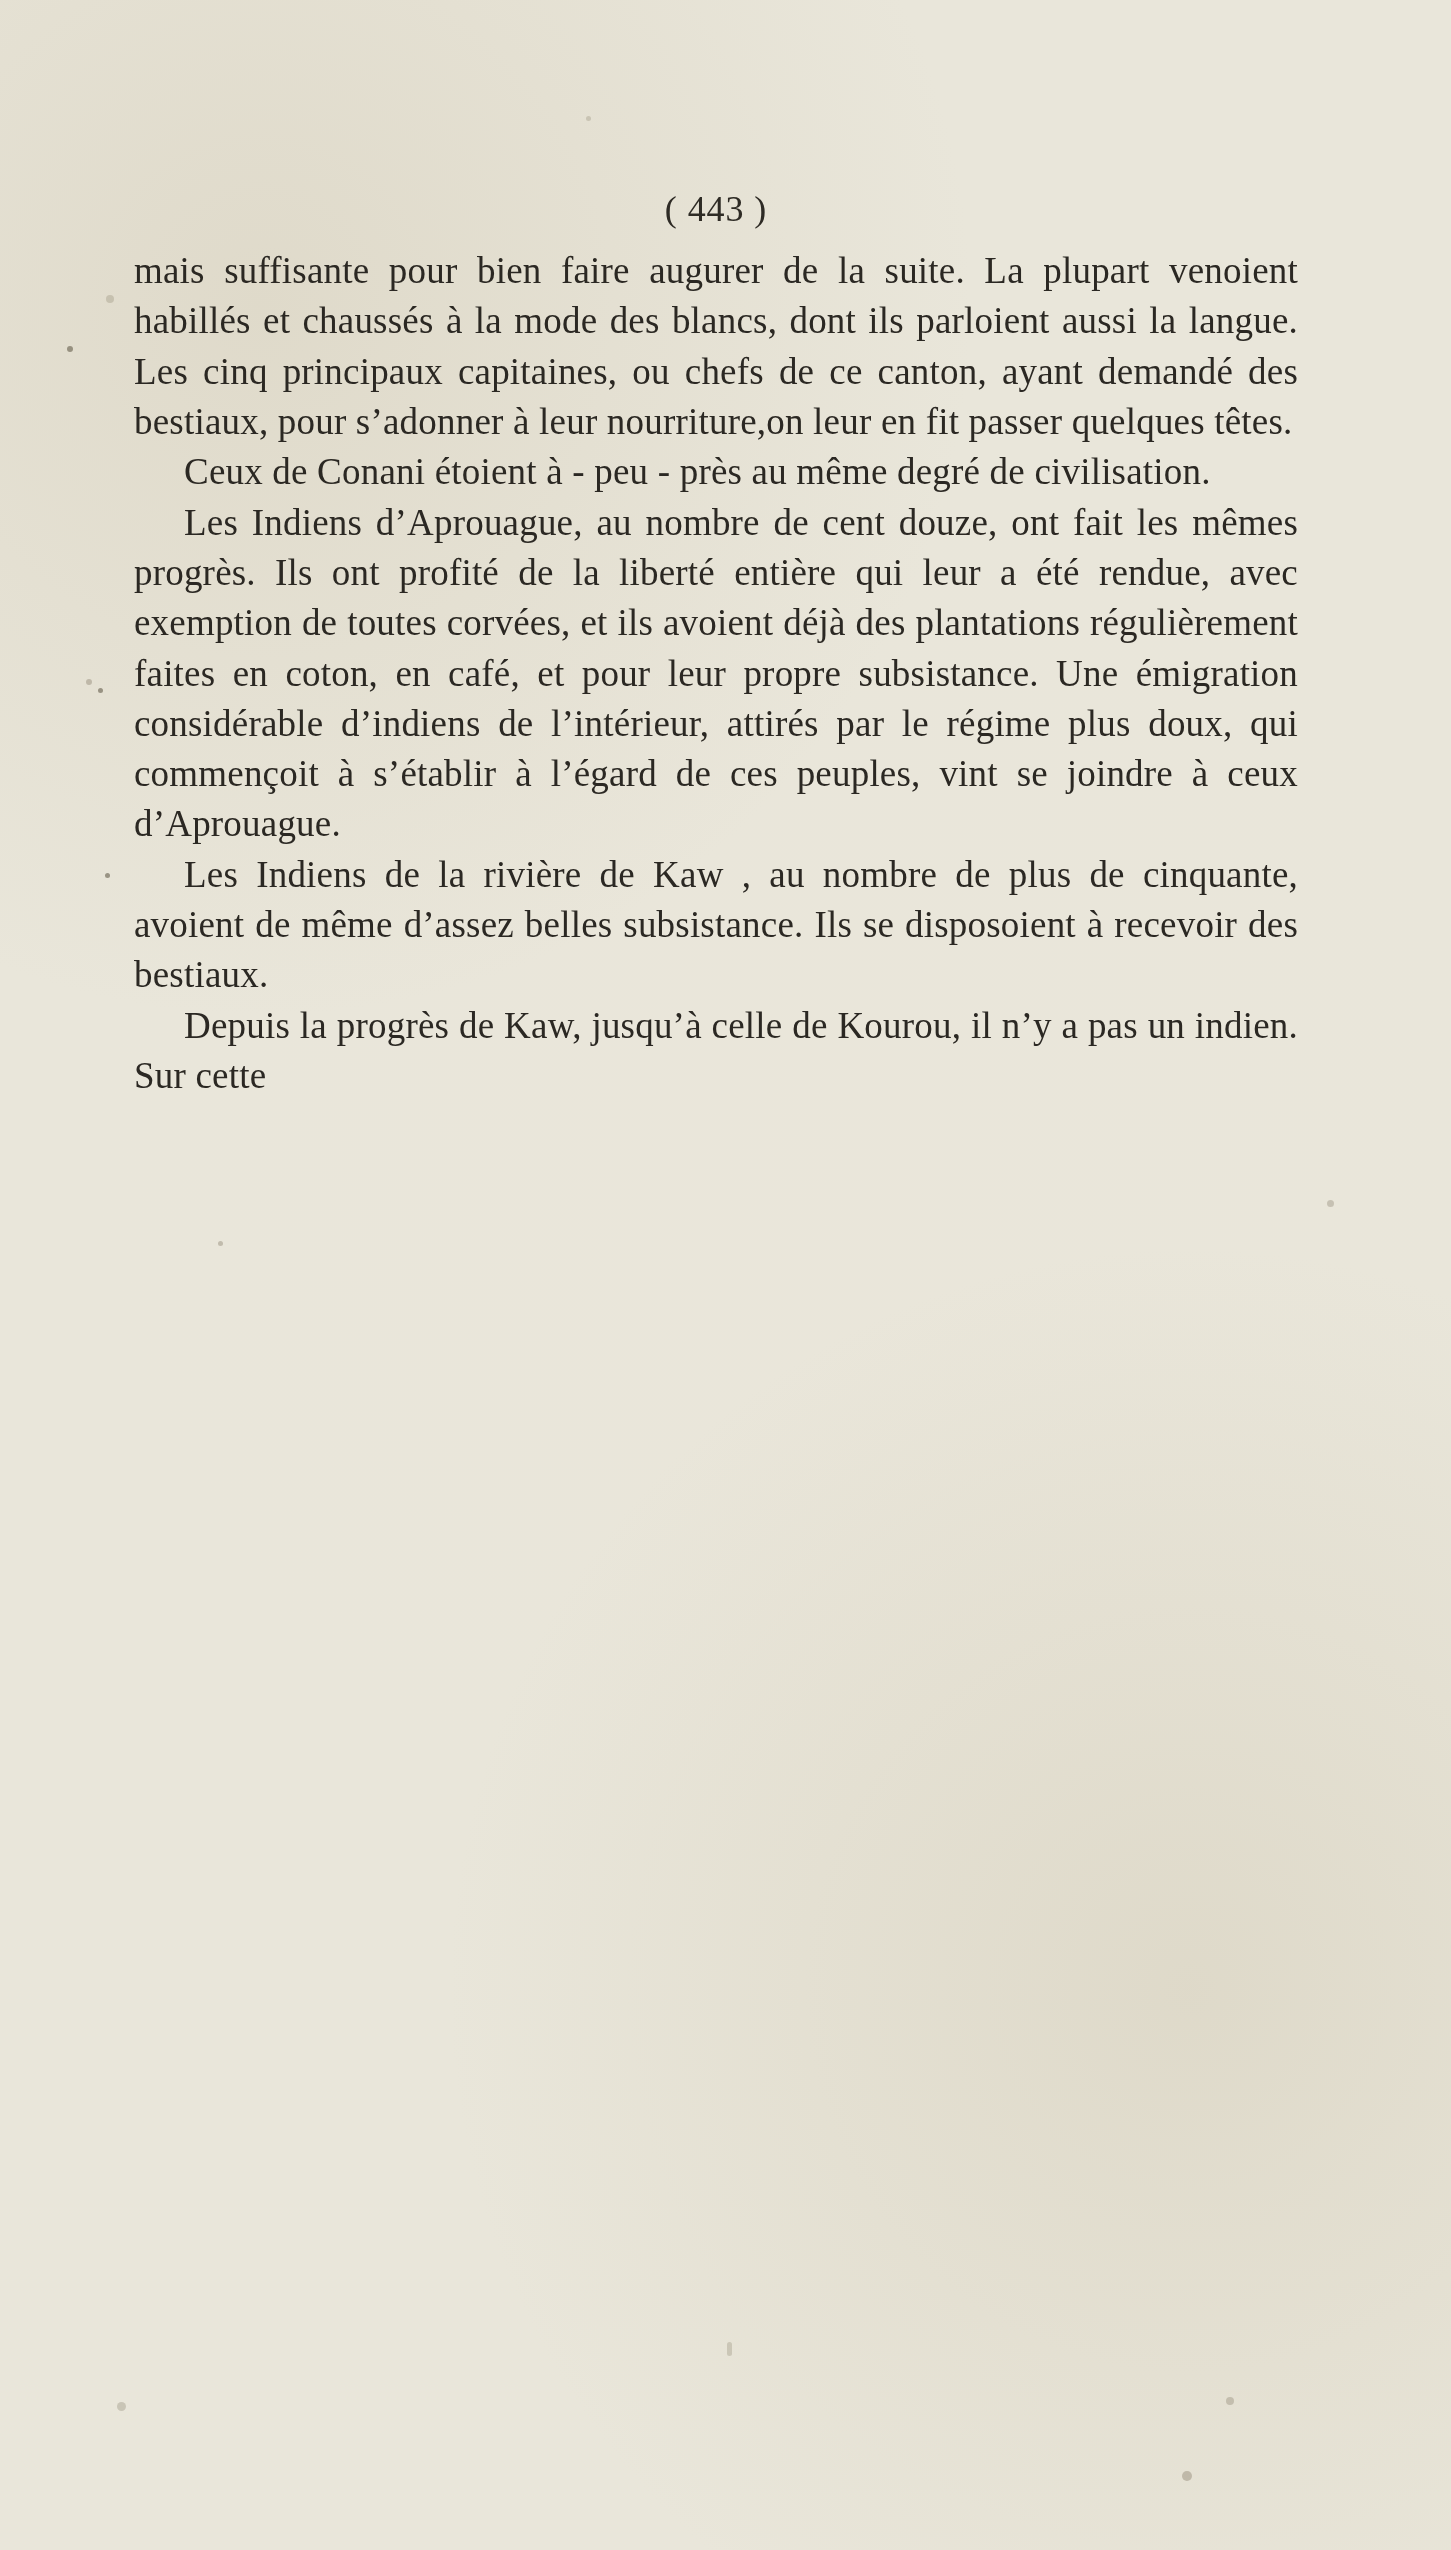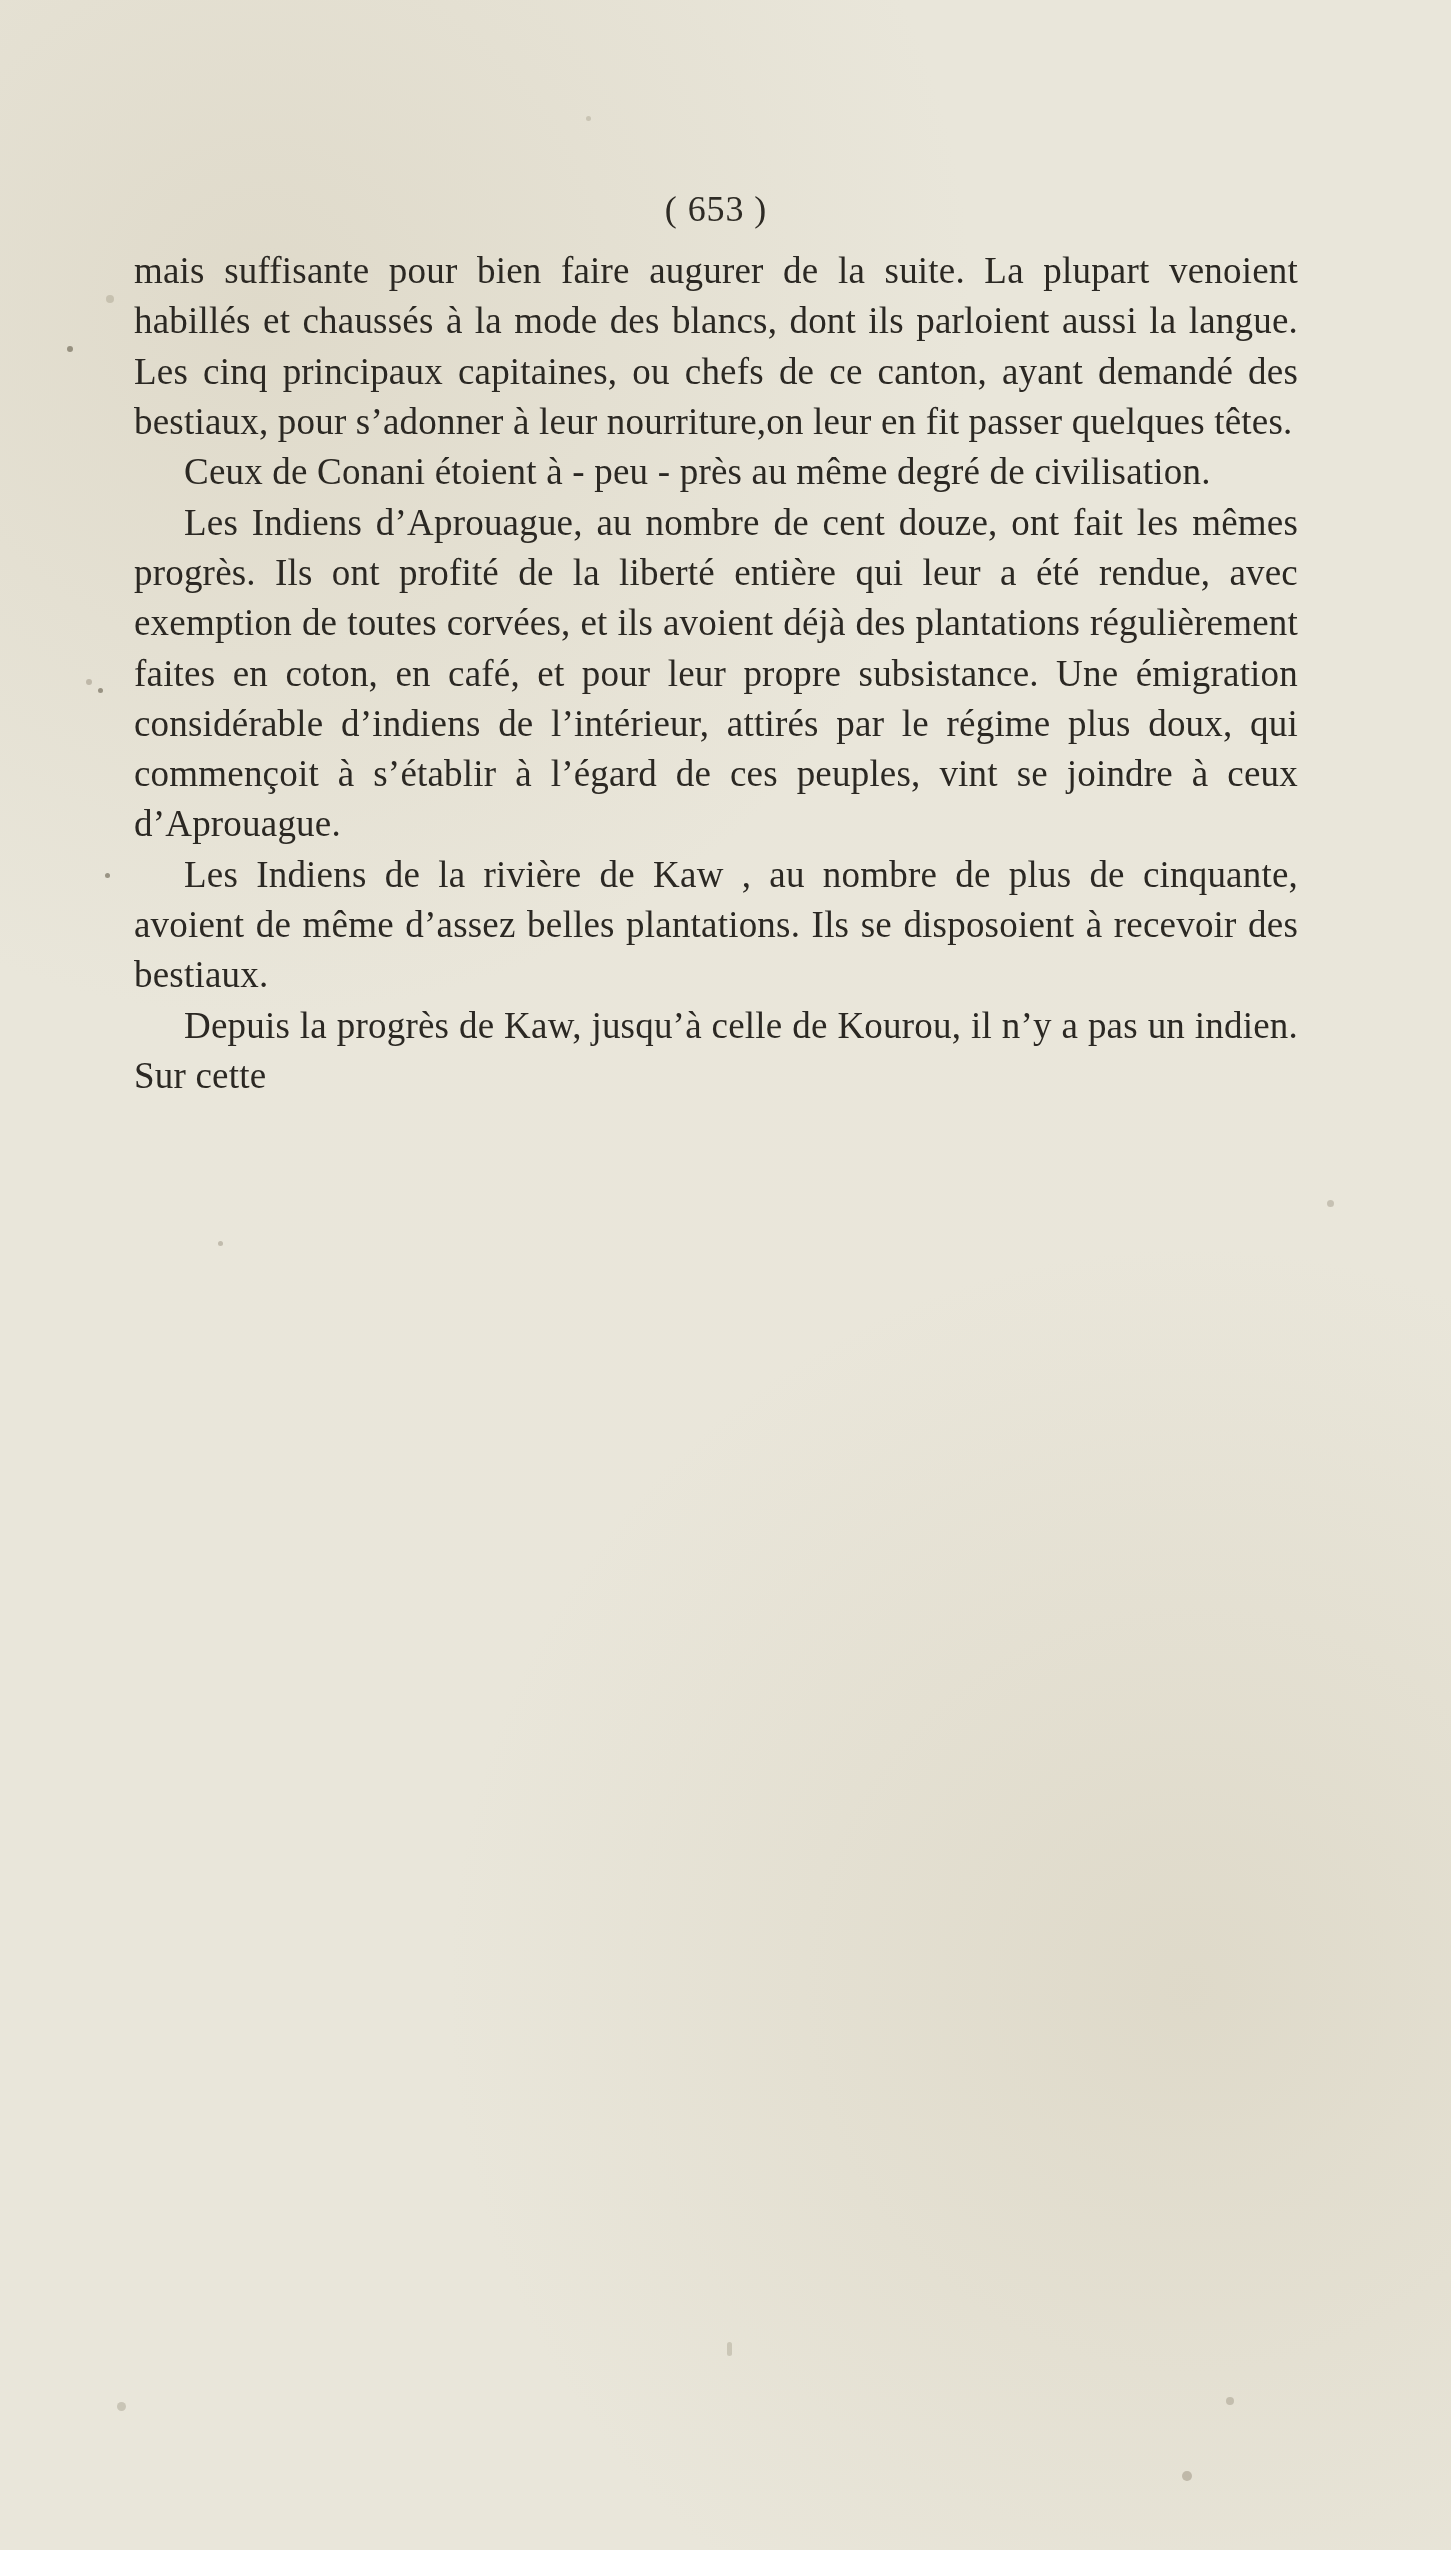--- a/index.html
+++ b/index.html
@@ -79,23 +79,23 @@
   <div class="speckle" style="left:1182px; top:2471px; width:9.8px; height:9.8px; background:rgba(120,110,88,0.35);"></div>
   <div class="speckle" style="left:727px; top:2342px; width:4.5px; height:14.3px; border-radius:2.7px; background:rgba(120,110,88,0.25);"></div>
   <div class="speckle" style="left:586px; top:116px; width:5.4px; height:5.4px; background:rgba(120,110,88,0.25);"></div>
 
   <div class="dot-marker" style="left:67px; top:346px;"></div>
   <div class="dot-marker" style="left:98px; top:688px; width:5.4px; height:5.4px;"></div>
   <div class="dot-marker" style="left:105px; top:873px; width:5.4px; height:5.4px;"></div>
 
   <div class="text-block">
 
-    <div class="page-number">( 653 )</div>
+    <div class="page-number">( 443 )</div>
 
     <p class="para">mais suffisante pour bien faire augurer de la suite. La plupart venoient habillés et chaussés à la mode des blancs, dont ils parloient aussi la langue. Les cinq principaux capitaines, ou chefs de ce canton, ayant demandé des bestiaux, pour s’adonner à leur nourriture,on leur en fit passer quelques têtes.</p>
     <p class="para indent">Ceux de Conani étoient à - peu - près au même degré de civilisation.</p>
     <p class="para indent">Les Indiens d’Aprouague, au nombre de cent douze, ont fait les mêmes progrès. Ils ont profité de la liberté entière qui leur a été rendue, avec exemption de toutes corvées, et ils avoient déjà des plantations régulièrement faites en coton, en café, et pour leur propre subsistance. Une émigration considérable d’indiens de l’intérieur, attirés par le régime plus doux, qui commençoit à s’établir à l’égard de ces peuples, vint se joindre à ceux d’Aprouague.</p>
-    <p class="para indent">Les Indiens de la rivière de Kaw , au nombre de plus de cinquante, avoient de même d’assez belles plantations. Ils se disposoient à recevoir des bestiaux.</p>
+    <p class="para indent">Les Indiens de la rivière de Kaw , au nombre de plus de cinquante, avoient de même d’assez belles subsistance. Ils se disposoient à recevoir des bestiaux.</p>
     <p class="para indent">Depuis la progrès de Kaw, jusqu’à celle de Kourou, il n’y a pas un indien. Sur cette</p>
 
   </div>
 </div>
 
 
 </body></html>

